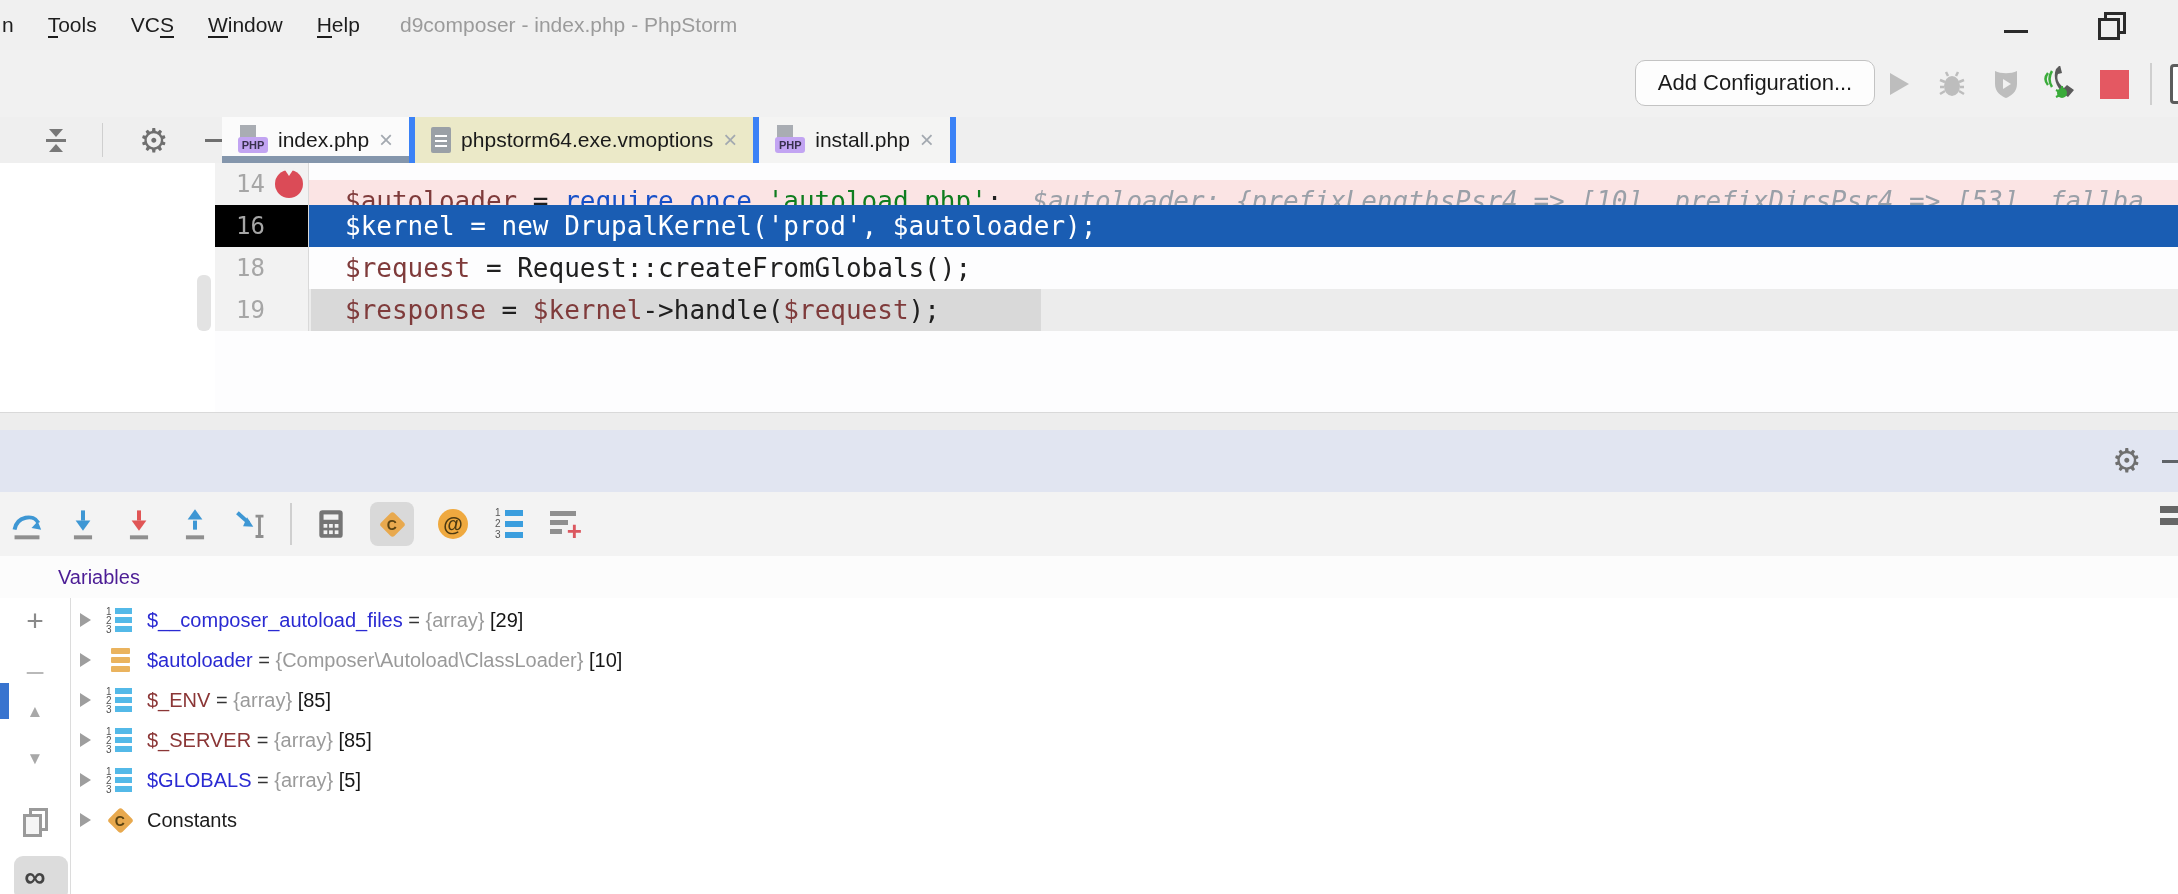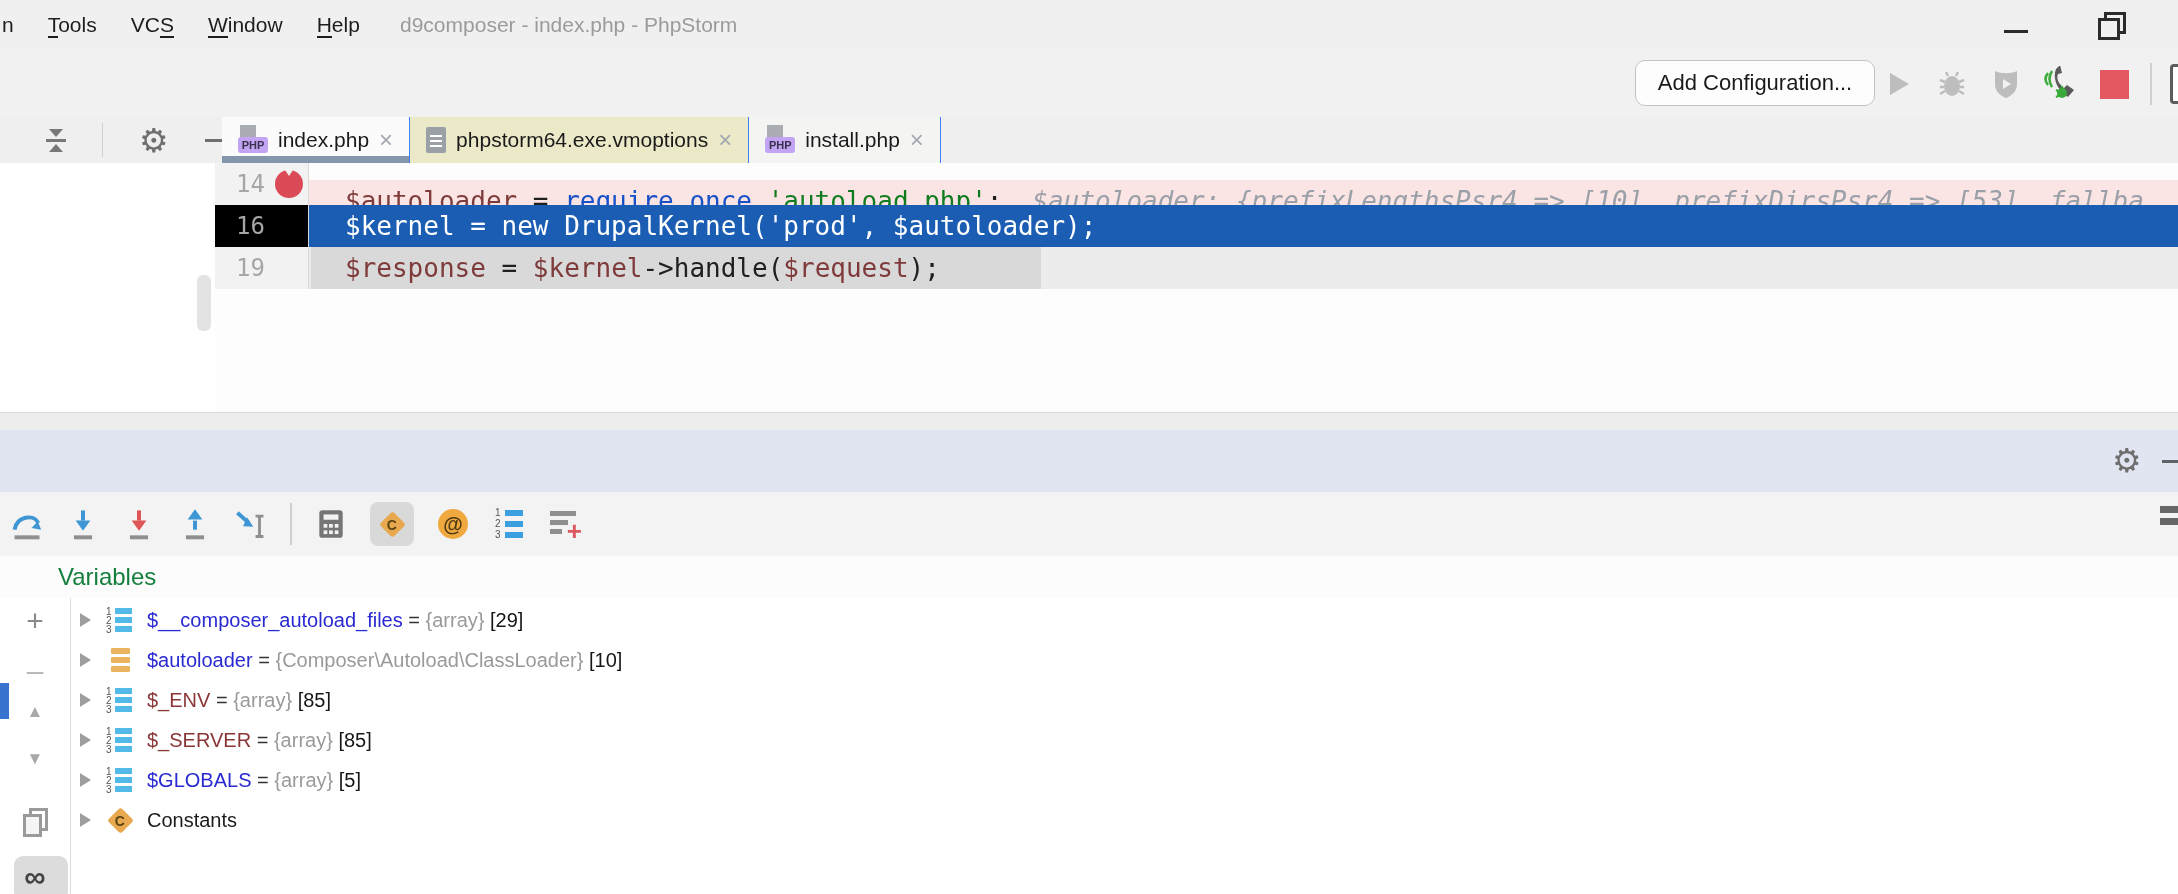--- a/index.html
+++ b/index.html
@@ -33,21 +33,21 @@
   #tabbar{left:0;top:117px;width:2178px;height:46px;background:#efefef;}
   #tab-left-icons{left:46px;top:0;height:46px;display:flex;align-items:center;gap:36px;}
   .tli-sep{width:1px;height:34px;background:#cfcfcf;}
   .gear{font-size:33px;color:#6f6f6f;line-height:1;}
   .hbar{width:22px;height:3px;background:#6f6f6f;}
   #collapse-ic{display:flex;flex-direction:column;align-items:center;gap:2px;}
   #collapse-ic .t-down{width:0;height:0;border-top:8px solid #787878;border-left:7px solid transparent;border-right:7px solid transparent;}
   #collapse-ic .t-up{width:0;height:0;border-bottom:8px solid #787878;border-left:7px solid transparent;border-right:7px solid transparent;}
   #collapse-ic .ln{width:20px;height:3px;background:#787878;}
   #tabs{left:222px;top:0;height:46px;display:flex;}
-  .tab{position:relative;height:46px;display:flex;align-items:center;gap:10px;padding:0 16px;font-size:21px;color:#1a1a1a;border-right:1px solid #3b82f6;}
+  .tab{position:relative;height:46px;display:flex;align-items:center;gap:10px;padding:0 16px;font-size:21px;color:#1a1a1a;border-right:6px solid #3b82f6;}
   .tab.active{background:#fbfbfb;}
   .tab.active .underline{position:absolute;left:0;bottom:0;height:7px;width:100%;background:#8496ac;}
   .tab.modified{background:var(--tab-modified-bg);}
   .tab.plain{background:#f4f4f3;}
   .tab .close{color:#a3a9b0;font-size:24px;line-height:1;}
   .php-badge{position:relative;width:30px;height:30px;}
   .php-badge .page{position:absolute;left:2px;top:0;width:16px;height:14px;background:#a9adb3;}
   .php-badge .lbl{position:absolute;left:0;bottom:2px;width:30px;height:16px;background:#c2a4f2;border-radius:3px;
     font-size:11px;font-weight:bold;color:#38304d;display:flex;align-items:center;justify-content:center;}
   .doc-icon{width:20px;height:26px;background:#9aa0a6;position:relative;border-radius:2px;}
@@ -102,21 +102,21 @@
   .addwatch i:nth-child(1){top:2px;width:26px;}
   .addwatch i:nth-child(2){top:11px;width:18px;}
   .addwatch i:nth-child(3){top:20px;width:12px;}
   .addwatch .plus{position:absolute;right:-2px;bottom:-2px;color:#db5860;font-size:26px;font-weight:bold;line-height:20px;}
   #dbg-right-cut{left:2160px;top:14px;width:30px;height:36px;display:flex;flex-direction:column;gap:5px;}
   #dbg-right-cut i{width:26px;height:7px;background:#666;}
 
   
   #vars-header{left:0;top:556px;width:2178px;height:42px;background:#fcfcfc;border-bottom:1px solid #d9d9d9;
     display:flex;align-items:center;}
-  #vars-header span{margin-left:58px;font-size:24px;color:#15803d;}
+  #vars-header span{margin-left:58px;font-size:20px;color:#4c1d95;}
 
   
   #tree-zone{left:0;top:598px;width:2178px;height:296px;background:#fff;}
   #rail{position:absolute;left:0;top:0;width:70px;height:296px;border-right:1px solid #dcdcdc;}
   #rail .stripe{position:absolute;left:0;top:85px;width:9px;height:36px;background:#3874cf;}
   .rail-ic{position:absolute;left:0;width:70px;text-align:center;color:#8a8a8a;}
   #rail-add{top:6px;font-size:30px;}
   #rail-remove{top:56px;font-size:30px;color:#b9b9b9;}
   #rail-up{top:104px;font-size:17px;color:#a8a8a8;}
   #rail-down{top:151px;font-size:17px;color:#a8a8a8;}
@@ -260,20 +260,26 @@
             </span>
           </div>
           <div class="ccell"><span class="seg-var">$autoloader</span><span class="seg-pun"> = </span><span class="seg-kw">require_once</span><span class="seg-pun"> </span><span class="seg-str">'autoload.php'</span><span class="seg-pun">;</span><span class="hint">$autoloader: {prefixLengthsPsr4 =&gt; [10], prefixDirsPsr4 =&gt; [53], fallba</span></div>
         </div>
         <div class="row bg-exec">
           <div class="gcell g-cream">
             <span class="num">16</span>
           </div>
           <div class="ccell"><span class="seg-white">$kernel = new DrupalKernel('prod', $autoloader);</span></div>
         </div>
+        <div class="row bg-none">
+          <div class="gcell">
+            <span class="num">18</span>
+          </div>
+          <div class="ccell"><span class="seg-var">$request</span><span class="seg-pun"> = </span><span class="seg-pun">Request::createFromGlobals();</span></div>
+        </div>
         <div class="row bg-selected">
           <div class="gcell">
             <span class="num">19</span>
           </div>
           <div class="ccell"><div class="sel-band"></div><span class="seg-var">$response</span><span class="seg-pun"> = </span><span class="seg-var">$kernel</span><span class="seg-pun">-&gt;handle(</span><span class="seg-var">$request</span><span class="seg-pun">);</span></div>
         </div>
       </div>
   </div>
 
   <div id="splitter" class="abs"></div>

